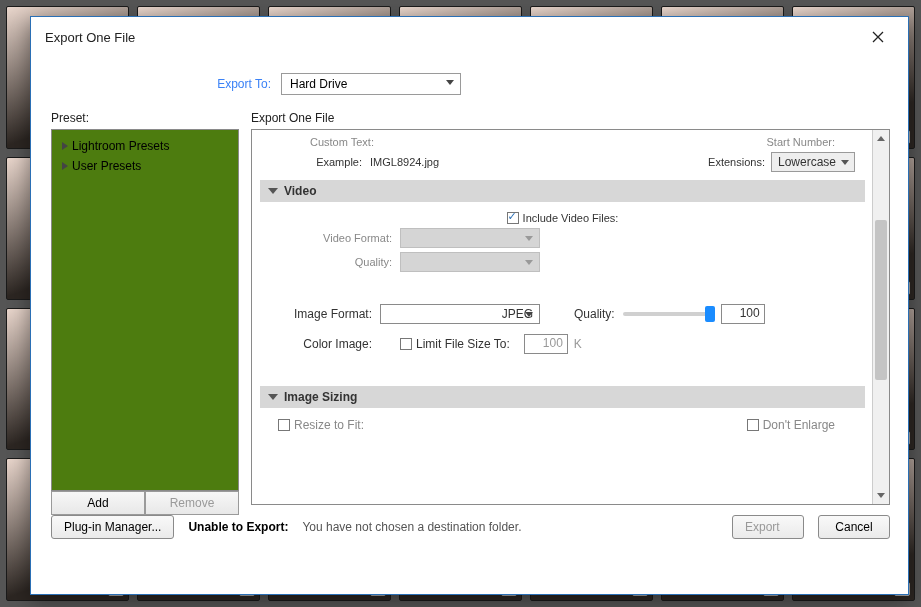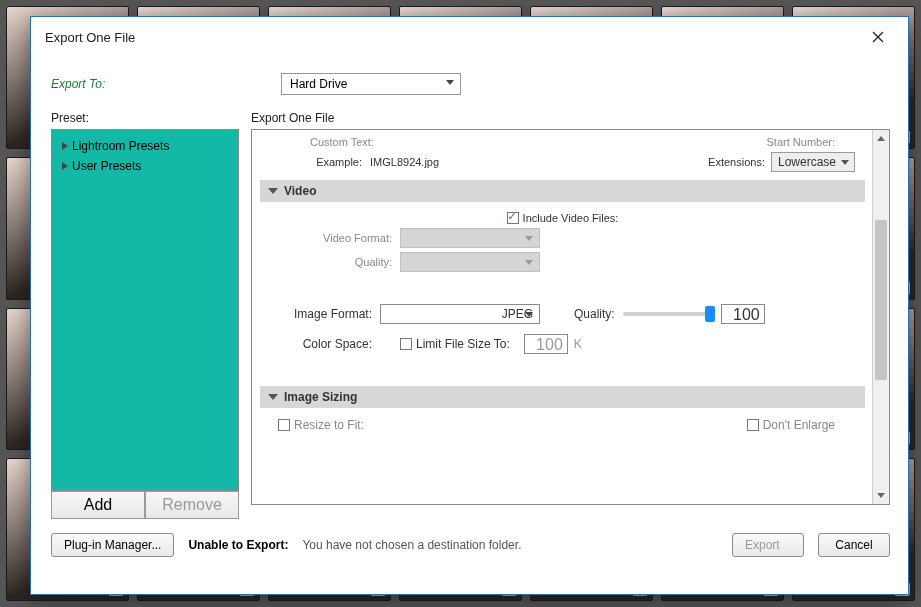--- a/index.html
+++ b/index.html
@@ -18,40 +18,40 @@
     background:#fff; border:1px solid #2a6fb5; box-shadow:0 6px 20px rgba(0,0,0,.4); }
   .titlebar { display:flex; align-items:center; justify-content:space-between;
     padding:6px 10px 4px 14px; font-size:13px; color:#222; }
   .closebtn { width:40px; height:28px; display:flex; align-items:center; justify-content:center;
     cursor:pointer; }
   .closebtn svg { width:12px; height:12px; }
 
   .body { padding:6px 18px 14px 20px; }
 
   .row-export { display:flex; align-items:center; gap:10px; margin:12px 0 16px 0; }
-  .row-export .lbl { width:220px; font-size:12px; color:#15803d;font-style:italic; }
+  .row-export .lbl { width:220px; text-align:right; font-size:12px; color:#3b82f6; }
   .select { border:1px solid #9a9a9a; background:#fff; font-size:12px; padding:2px 22px 2px 8px;
     position:relative; height:22px; display:flex; align-items:center; min-width:180px; }
   .select .caret { position:absolute; right:6px; top:6px; width:0; height:0;
     border-left:4px solid transparent; border-right:4px solid transparent; border-top:5px solid #444; }
 
   .columns { display:flex; gap:12px; }
   .left-col { width:188px; }
   .right-col { flex:1; min-width:0; }
 
   .col-label { font-size:12px; color:#222; margin-bottom:4px; }
 
-  .preset-box { border:1px solid #8a8a8a; height:362px; background:#14b8a6; padding:6px 4px; }
+  .preset-box { border:1px solid #8a8a8a; height:362px; background:#4d7c0f; padding:6px 4px; }
   .preset-item { display:flex; align-items:center; gap:4px; font-size:12px; padding:3px 6px; }
   .disclosure { width:0;height:0;border-top:4px solid transparent;border-bottom:4px solid transparent;
     border-left:6px solid #444; }
 
   .btn-row { display:flex; }
   .btn { flex:1; border:1px solid #9a9a9a; background:linear-gradient(#f7f7f7,#e8e8e8);
-    font-size:16px; text-align:center; padding:4px 0; cursor:pointer; }
+    font-size:12px; text-align:center; padding:4px 0; cursor:pointer; }
   .btn.disabled { color:#9a9a9a; cursor:default; }
 
   .settings-pane { border:1px solid #8a8a8a; height:376px; background:#fff; position:relative; overflow:hidden; }
   .scrollbar { position:absolute; right:0; top:0; bottom:0; width:17px;
     background:#f0f0f0; border-left:1px solid #ccc; }
   .scroll-thumb { position:absolute; left:2px; right:2px; top:90px; height:160px;
     background:#c4c4c4; border-radius:2px; }
   .sb-up,.sb-down{position:absolute;left:0;right:0;height:17px;display:flex;align-items:center;justify-content:center}
   .sb-up{top:0}.sb-down{bottom:0}
   .sb-up::before{content:"";border-left:4px solid transparent;border-right:4px solid transparent;border-bottom:5px solid #666}
@@ -76,28 +76,28 @@
   .form-row .field-label { width:120px; text-align:right; padding-right:8px; }
   .sel2 { border:1px solid #8a8a8a; height:20px; width:160px; position:relative; background:#fff;
     font-size:12px; padding:2px 6px;text-align:right; }
   .sel2::after { content:""; position:absolute; right:6px; top:7px;
     border-left:4px solid transparent;border-right:4px solid transparent;border-top:5px solid #444; }
 
   .checkbox { width:12px; height:12px; border:1px solid #777; display:inline-block; margin-right:4px;
     background:#fff; vertical-align:middle; }
   .checkbox.checked::after { content:"✓"; font-size:11px; color:#2a6fb5; position:relative; top:-3px; left:0; }
 
-  .num-input { border:1px solid #8a8a8a; width:44px; height:20px; font-size:16px; text-align:right;
+  .num-input { border:1px solid #8a8a8a; width:44px; height:20px; font-size:12px; text-align:right;
     padding:1px 4px; background:#fff; }
 
   .slider { width:90px; height:4px; background:#d0d0d0; position:relative; margin:0 8px; border-radius:2px; }
   .slider .handle { position:absolute; right:-2px; top:-6px; width:10px; height:16px; background:#1a8cff;
     border-radius:2px; }
 
-  .bottom-bar { display:flex; align-items:center; gap:14px; margin-top:14px; font-size:12px; }
+  .bottom-bar { display:flex; align-items:center; gap:14px; margin-top:0; font-size:12px; }
   .pill-btn { border:1px solid #8a8a8a; border-radius:3px; padding:4px 12px;
     background:linear-gradient(#f9f9f9,#eaeaea); font-size:12px; cursor:pointer; }
   .spacer { flex:1; }
   .err-label { font-weight:bold; }
   .err-text { color:#555; }
 
   .exten-sel { border:1px solid #9a9a9a; background:#eee; font-size:12px; padding:2px 18px 2px 6px;
     position:relative; height:20px; }
   .exten-sel::after { content:""; position:absolute; right:5px; top:7px; border-left:4px solid transparent;
     border-right:4px solid transparent; border-top:5px solid #555; }
@@ -231,21 +231,21 @@
               <span class="sel2"><span>JPEG</span></span>
               <span style="width:34px"></span>
               <span>Quality:</span>
               <span class="slider">
                   <span class="handle"></span>
                 </span>
               <span class="num-input">100</span>
             </div>
 
             <div class="form-row" style="position:relative;">
-              <span class="field-label">Color Space:</span>
+              <span class="field-label">Color Image:</span>
               <span style="width:20px"></span>
               <span class="checkbox"></span>
               <span>Limit File Size To:</span>
               <span style="width:14px"></span>
               <span class="num-input" style="color:#999">100</span>
               <span style="margin-left:6px;color:#999">K</span>
 
             </div>
 
             <div style="height:14px"></div>

